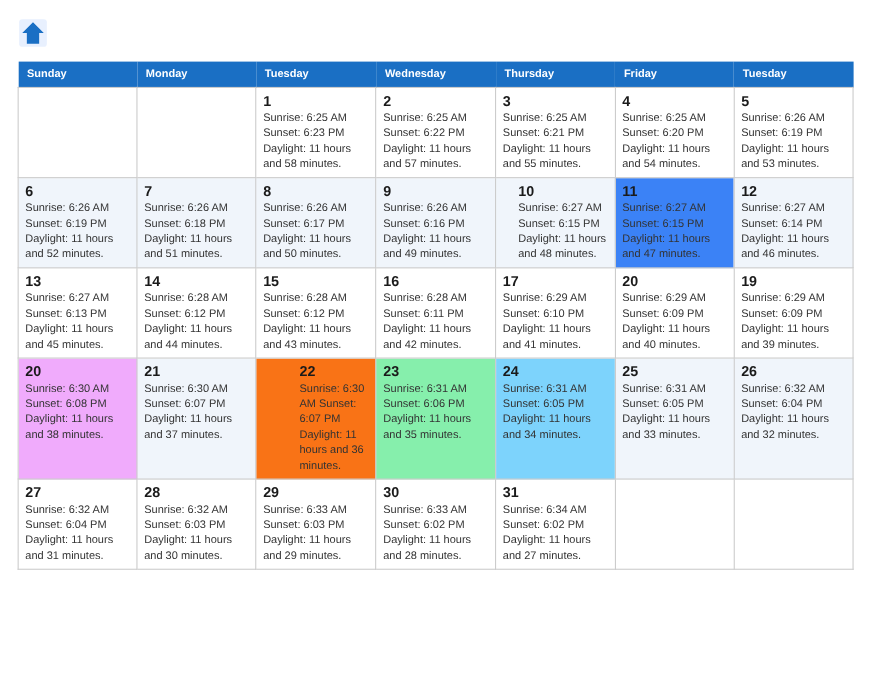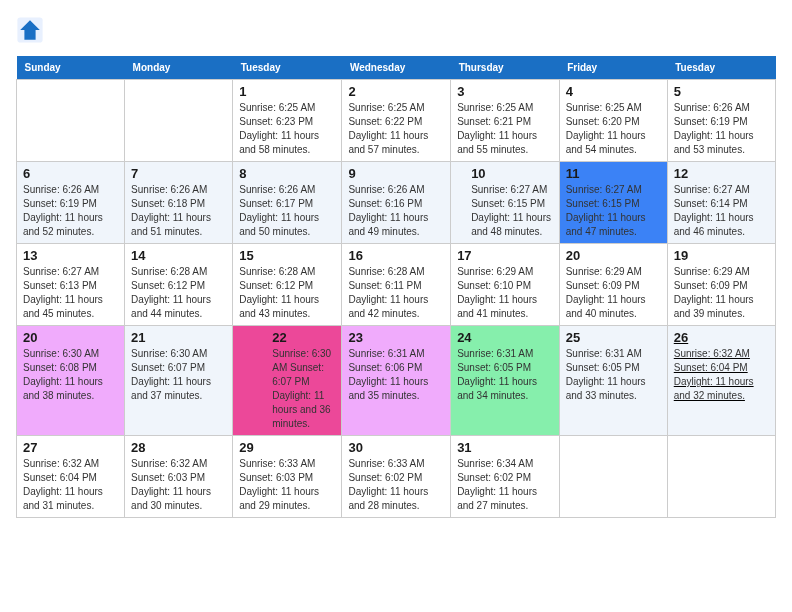--- a/index.html
+++ b/index.html
@@ -246,45 +246,45 @@
           <div class="day-detail">Sunrise: 6:30 AM
 Sunset: 6:08 PM
 Daylight: 11 hours and 38 minutes.</div>
         </td>
         <td style="background: rgb(240, 245, 251); margin-top: 45px;">
           <div class="day-num">21</div>
           <div class="day-detail">Sunrise: 6:30 AM
 Sunset: 6:07 PM
 Daylight: 11 hours and 37 minutes.</div>
         </td>
-        <td style="background: #ec4899; padding-left: 39px;">
+        <td style="background: #f97316; padding-left: 39px;">
           <div class="day-num">22</div>
           <div class="day-detail">Sunrise: 6:30 AM
 Sunset: 6:07 PM
 Daylight: 11 hours and 36 minutes.</div>
         </td>
-        <td style="background: #f0abfc;">
+        <td style="background: #86efac;">
           <div class="day-num">23</div>
           <div class="day-detail">Sunrise: 6:31 AM
 Sunset: 6:06 PM
 Daylight: 11 hours and 35 minutes.</div>
         </td>
-        <td style="background: #86efac;">
+        <td style="background: #7dd3fc;">
           <div class="day-num">24</div>
           <div class="day-detail">Sunrise: 6:31 AM
 Sunset: 6:05 PM
 Daylight: 11 hours and 34 minutes.</div>
         </td>
         <td style="background: rgb(240, 245, 251);">
           <div class="day-num">25</div>
           <div class="day-detail">Sunrise: 6:31 AM
 Sunset: 6:05 PM
 Daylight: 11 hours and 33 minutes.</div>
         </td>
-        <td style="background: rgb(240, 245, 251); text-decoration: underline;">
+        <td style="background: rgb(240, 245, 251);">
           <div class="day-num">26</div>
           <div class="day-detail">Sunrise: 6:32 AM
 Sunset: 6:04 PM
 Daylight: 11 hours and 32 minutes.</div>
         </td>
       </tr>
       <tr>
         <td>
           <div class="day-num">27</div>
           <div class="day-detail">Sunrise: 6:32 AM

